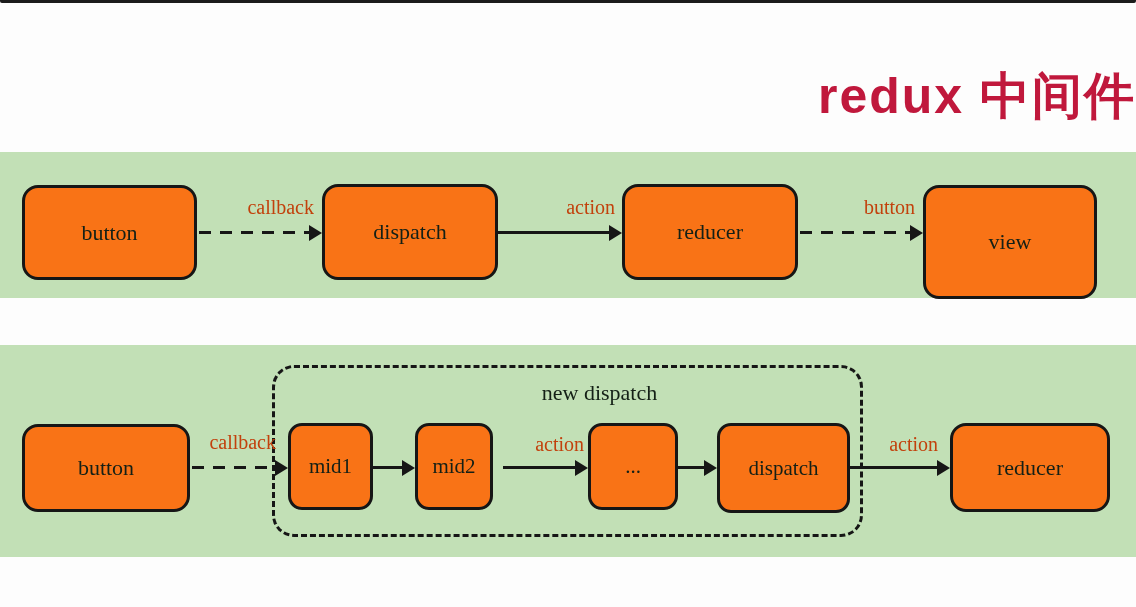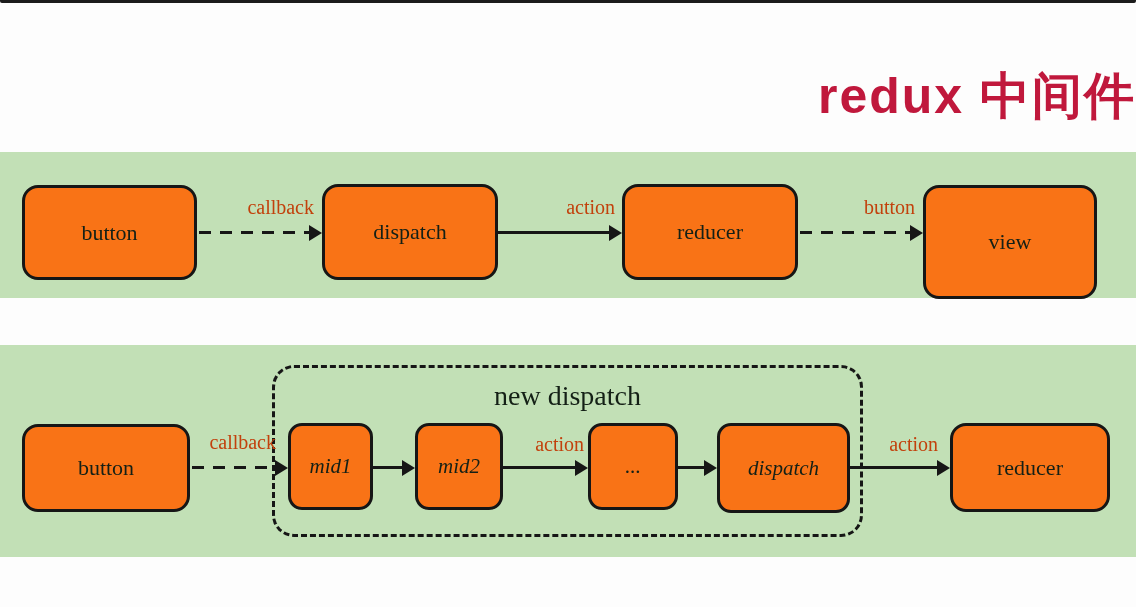--- a/index.html
+++ b/index.html
@@ -32,21 +32,21 @@
   .node{
     position:absolute;
     box-sizing:border-box;
     background:#f97316;
     border:3px solid #161616;
     border-radius:16px;
     display:flex;align-items:center;justify-content:center;
     font-size:22px;
     color:#142016;
   }
-  .node.small{border-radius:14px;font-size:21px;font-style:italic;}
+  .node.small{border-radius:14px;font-size:21px;}
   
   .arrow{position:absolute;height:3px;background:#161616;}
   .arrow.dashed{
     background:repeating-linear-gradient(90deg,#161616 0 12px,rgba(0,0,0,0) 12px 21px);
   }
   .arrow .head{
     position:absolute;right:-13px;top:50%;
     width:0;height:0;
     transform:translateY(-50%);
     border-left:13px solid #161616;
@@ -61,22 +61,23 @@
   }
   .group{
     position:absolute;
     box-sizing:border-box;
     border:3px dashed #161616;
     border-radius:22px;
   }
   .group-label{
     position:absolute;left:0;top:12px;width:100%;
     text-align:center;
-    font-size:28px;
+    font-size:22px;
     color:#142016;
+    padding-left:32px;
   }
   .watermark{
     position:absolute;right:16px;top:566px;
     font-family:"Liberation Sans","DejaVu Sans",sans-serif;
     font-size:19px;
     color:#c6c6c6;
     letter-spacing:1px;
   }
 </style>
 </head>
@@ -125,21 +126,21 @@
       <span class="head"></span>
     </div>
     <div class="edge-label" style="left:192px;top:86px;width:84px">callback</div>
 
     <div class="node small" style="left:288px;top:78px;width:85px;height:87px">mid1</div>
 
     <div class="arrow" style="left:373px;top:121px;width:29px">
       <span class="head"></span>
     </div>
 
-    <div class="node small" style="left:415px;top:78px;width:88px;height:87px">mid2</div>
+    <div class="node small" style="left:415px;top:78px;width:78px;height:87px">mid2</div>
 
     <div class="arrow" style="left:503px;top:121px;width:72px">
       <span class="head"></span>
     </div>
     <div class="edge-label" style="left:508px;top:88px;width:76px">action</div>
 
     <div class="node small" style="left:588px;top:78px;width:90px;height:87px">...</div>
 
     <div class="arrow" style="left:678px;top:121px;width:26px">
       <span class="head"></span>

